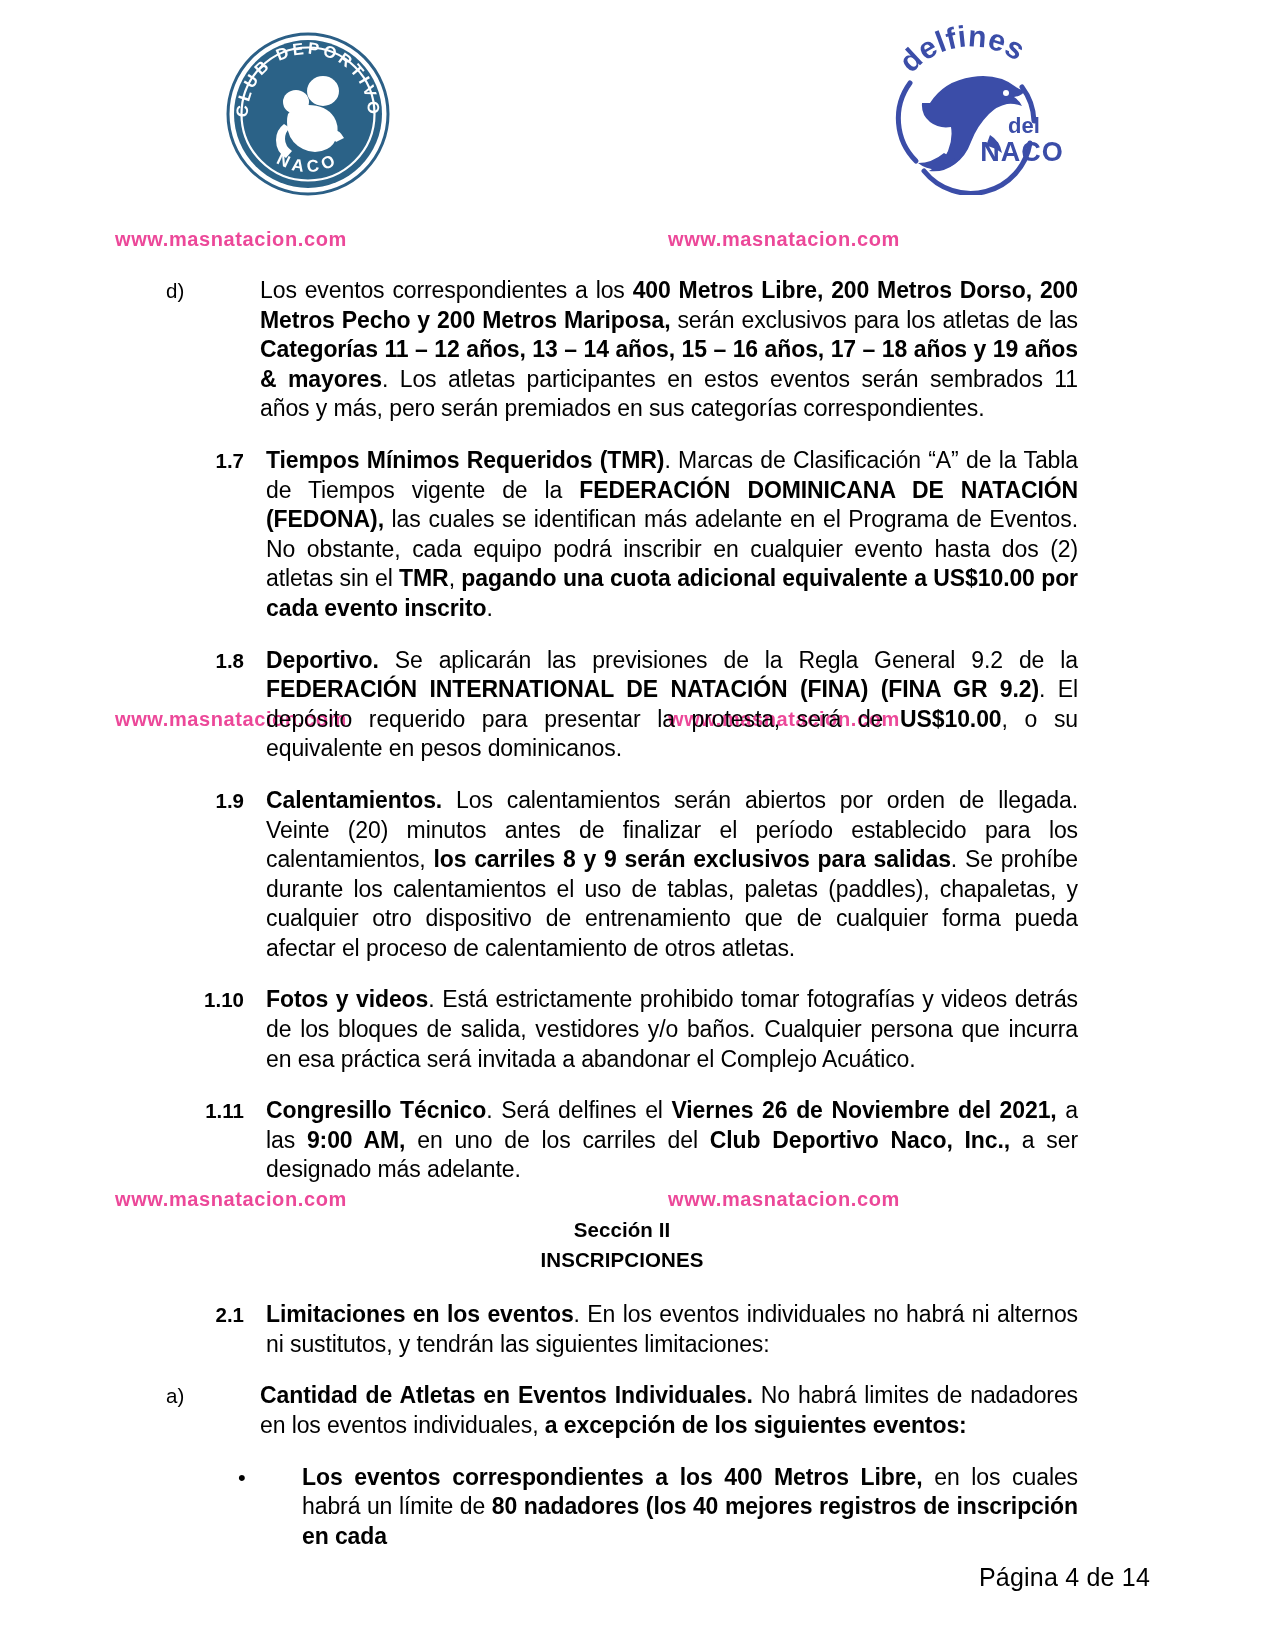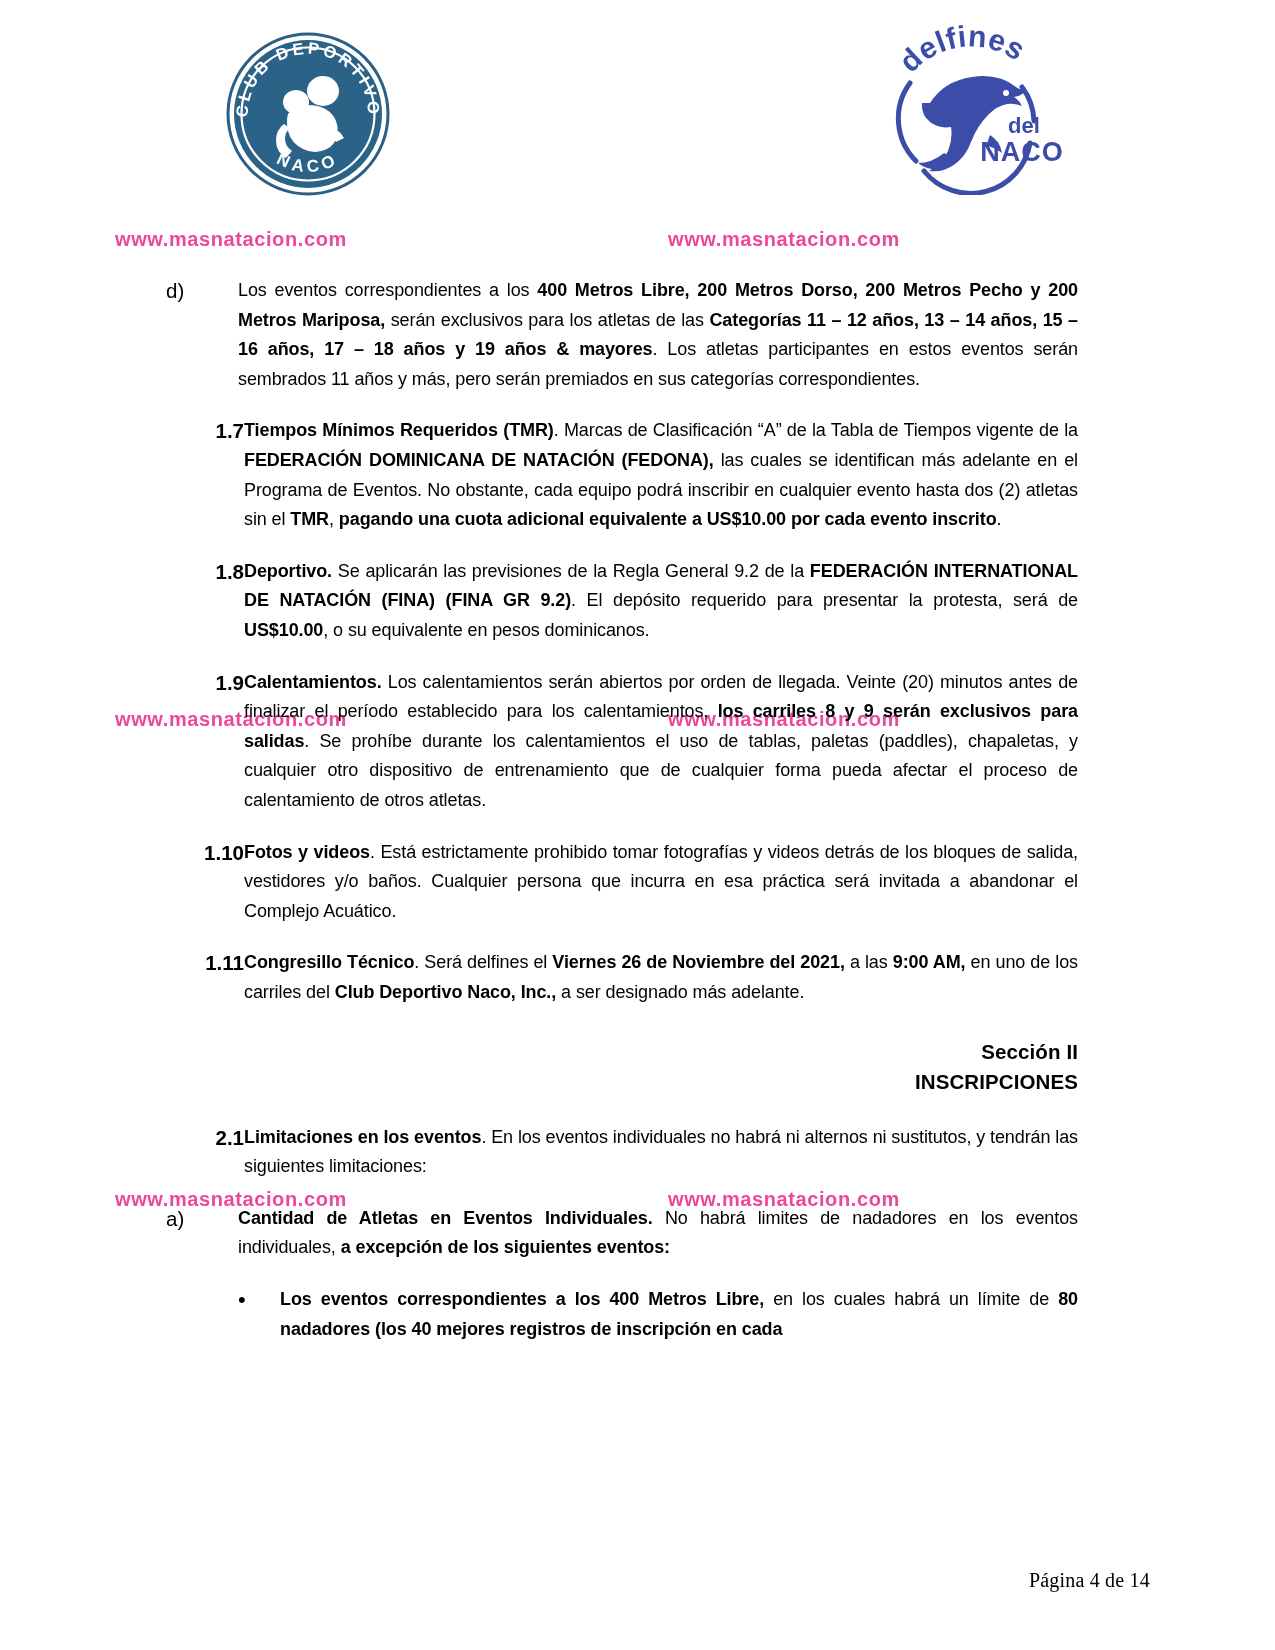--- a/index.html
+++ b/index.html
@@ -75,25 +75,26 @@
     align-items: flex-start;
     margin: 0 0 22px 0;
   }
   .row .marker {
     flex: 0 0 auto;
     font-size: 20.5px;
     line-height: 29.6px;
   }
   .row .body {
     flex: 1 1 auto;
-    font-size: 18px;
+    font-size: 23px;
     line-height: 29.6px;
     text-align: justify;
     text-justify: inter-word;
     letter-spacing: -0.1px;
+    margin-left: 22px;
   }
 
   
   .row-d .marker { width: 72px; }
 
   
   .row-num .marker { width: 78px; font-weight: 700; text-align: right; }
 
   
   .row-a { margin-left: 0; }
@@ -107,38 +108,37 @@
     width: 42px;
     text-align: left;
     font-size: 22px;
     line-height: 29.6px;
   }
 
   b, strong { font-weight: 700; }
 
   
   .section-heading {
-    text-align: right;
+    text-align: center;
     margin: 30px 0 26px 0;
   }
   .section-heading .line {
     font-size: 20.5px;
     line-height: 29.6px;
     font-weight: 700;
     letter-spacing: 0.1px;
   }
 
   
   .footer {
     position: absolute;
     right: 125px;
     bottom: 58px;
-    font-size: 20px;
+    font-size: 25px;
     letter-spacing: 0.2px;
-    font-family: Liberation Serif, serif;
   }
 </style>
 </head>
 <body>
 
 <div class="page">
 
   <div class="header">
 
     <div class="logo-left">

